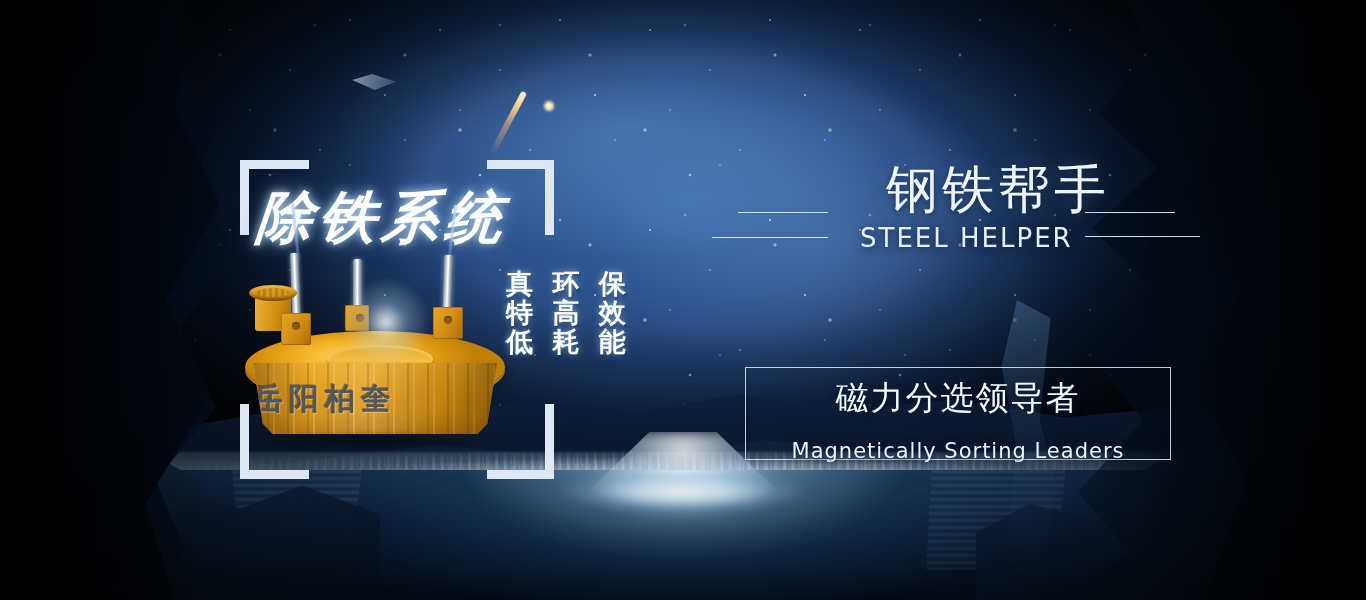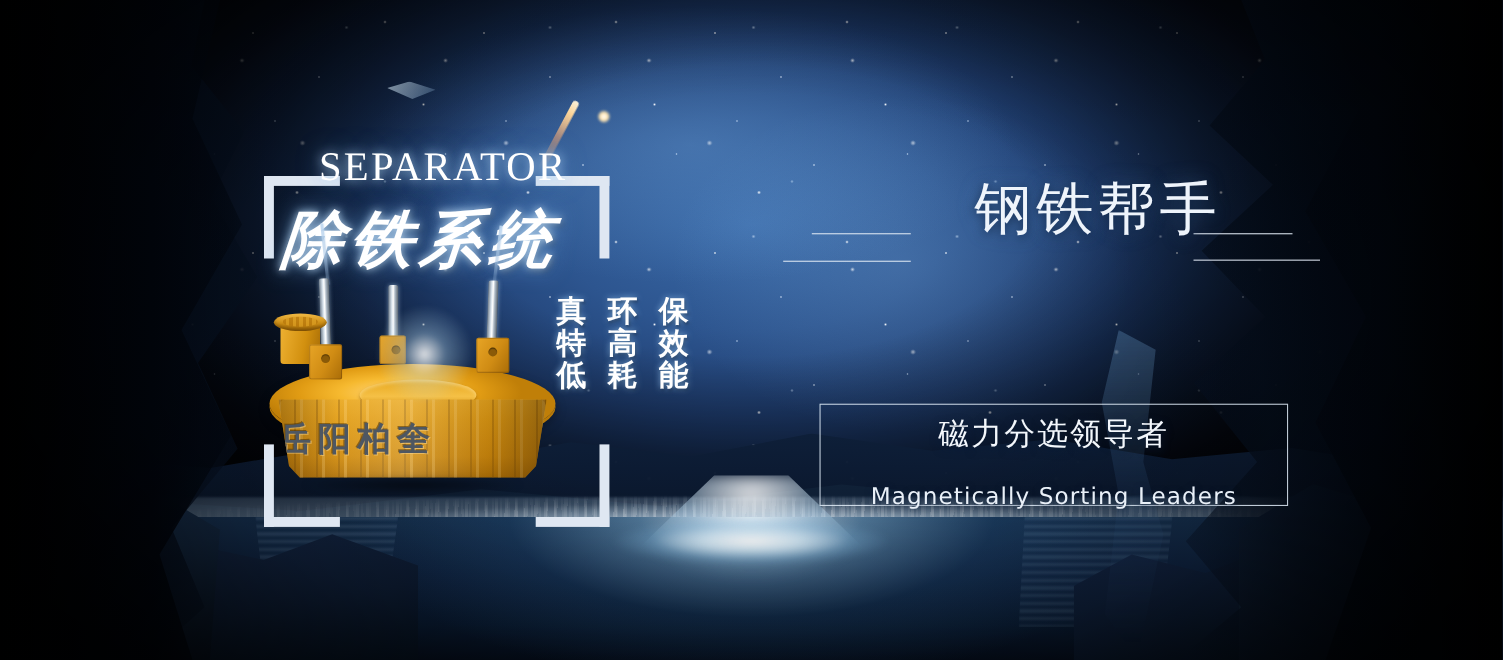--- a/index.html
+++ b/index.html
@@ -514,21 +514,21 @@
     height: 93px;
     border: 1px solid rgba(225,236,248,.85);
     box-sizing: border-box;
   }
   .claim-cn {
     position: absolute;
     left: 0; right: 0;
     top: 8px;
     text-align: center;
     font-family: "DejaVu Sans", "Liberation Sans", sans-serif;
-    font-size: 28px;
+    font-size: 33px;
     letter-spacing: 2px;
     color: #f3f7fc;
     text-shadow: 0 2px 8px rgba(8,26,55,.95);
   }
   .claim-en {
     position: absolute;
     left: 0; right: 0;
     top: 52px;
     text-align: center;
     font-family: "DejaVu Sans", "Liberation Sans", sans-serif;
@@ -577,21 +577,20 @@
   <div class="cliff cliff-right2"></div>
   <div class="cliff-icefall"></div>
 
   <div class="vignette"></div>
 
   <div class="bracket bk-tl"></div>
   <div class="bracket bk-tr"></div>
   <div class="bracket bk-bl"></div>
   <div class="bracket bk-br"></div>
 
-  <div class="separator-word">SEPARATOR</div>
 
   <div class="cn-headline">除铁系统</div>
 
   <div class="product">
     <div class="cable cable-1"></div>
     <div class="cable cable-2"></div>
     <div class="rod rod-1"></div>
     <div class="rod rod-2"></div>
     <div class="rod rod-3"></div>
 
@@ -625,20 +624,21 @@
     <div>特 高 效</div>
     <div>低 耗 能</div>
   </div>
 
   <div class="rule rule-tl"></div>
   <div class="rule rule-bl"></div>
   <div class="rule rule-tr"></div>
   <div class="rule rule-br"></div>
 
   <div class="steel-cn">钢铁帮手</div>
+  <div class="steel-en">STEEL  HELPER</div>
 
 
   <div class="claim-box">
     <div class="claim-cn">磁力分选领导者</div>
     <div class="claim-en">Magnetically Sorting Leaders</div>
   </div>
 
 </div>
 
 </body></html>

